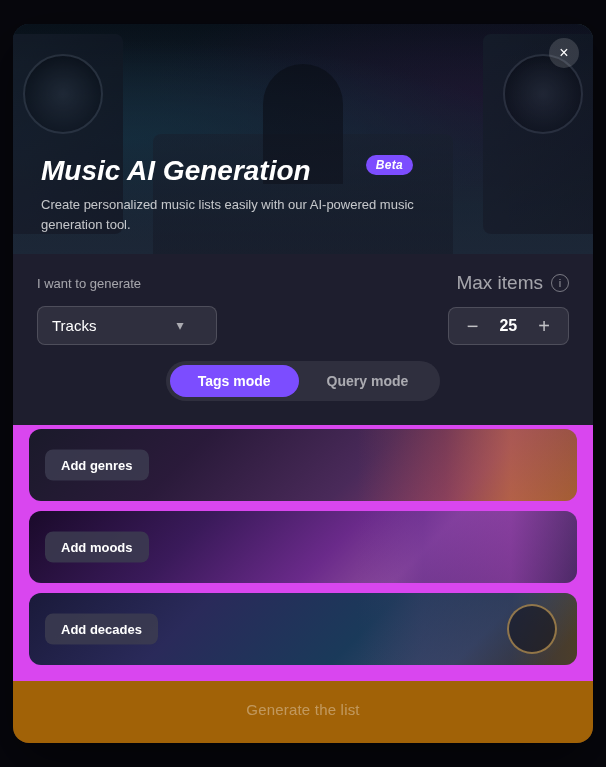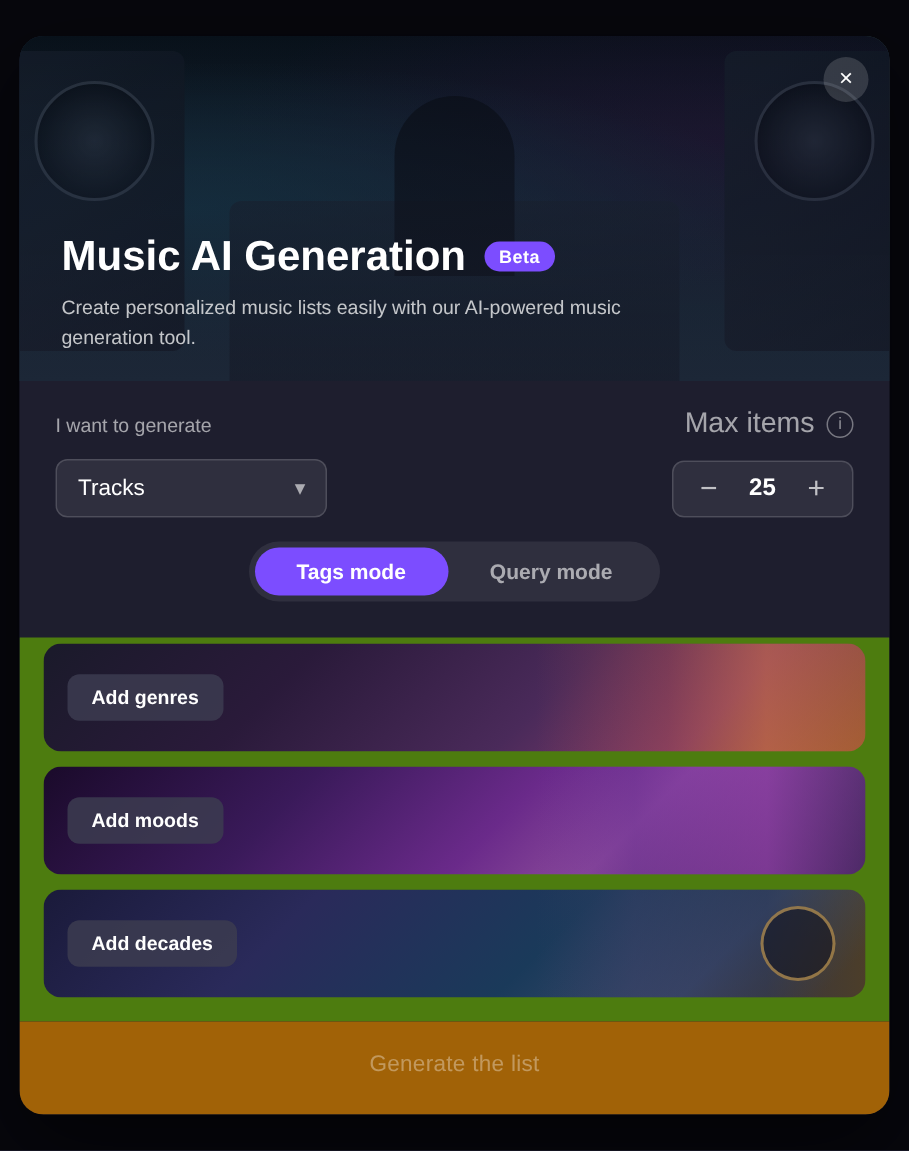--- a/index.html
+++ b/index.html
@@ -116,33 +116,35 @@
       left: 0;
       right: 0;
       padding: 24px 28px 20px;
     }
 
     .modal-title {
       font-size: 28px;
       font-weight: 700;
       color: #ffffff;
       display: flex;
-      align-items: center;
+      align-items: flex-start;
       gap: 12px;
       margin-bottom: 8px;
+      font-style: italic;
     }
 
     .beta-badge {
       background: #7c4dff;
       color: #fff;
       font-size: 12px;
       font-weight: 600;
       padding: 3px 10px;
       border-radius: 12px;
       letter-spacing: 0.3px;
+      margin-left: 43px;
     }
 
     .modal-subtitle {
       font-size: 13px;
       color: rgba(255,255,255,0.75);
       line-height: 1.5;
       max-width: 420px;
     }
 
     .close-btn {
@@ -214,21 +216,21 @@
 
     .dropdown-select {
       background: rgba(255,255,255,0.08);
       border: 1px solid rgba(255,255,255,0.15);
       border-radius: 8px;
       padding: 10px 14px;
       color: #fff;
       font-size: 15px;
       display: flex;
       align-items: flex-start;
-      gap: 100px;
+      gap: 80px;
       cursor: pointer;
       min-width: 180px;
     }
 
     .dropdown-arrow {
       color: rgba(255,255,255,0.6);
       font-size: 14px;
     }
 
     .quantity-control {
@@ -384,21 +386,21 @@
       background: none;
       border: none;
       color: rgba(255,255,255,0.35);
       font-size: 15px;
       font-weight: 500;
       cursor: pointer;
       letter-spacing: 0.2px;
     }
 
     .cards-wrapper {
-      background: #4d7c0f;
+      background: #d946ef;
       padding: 4px 16px 16px;
     }
   </style>
 </head>
 <body>
 
 <div class="modal-overlay">
   <div class="modal">
 
     <div class="hero">

